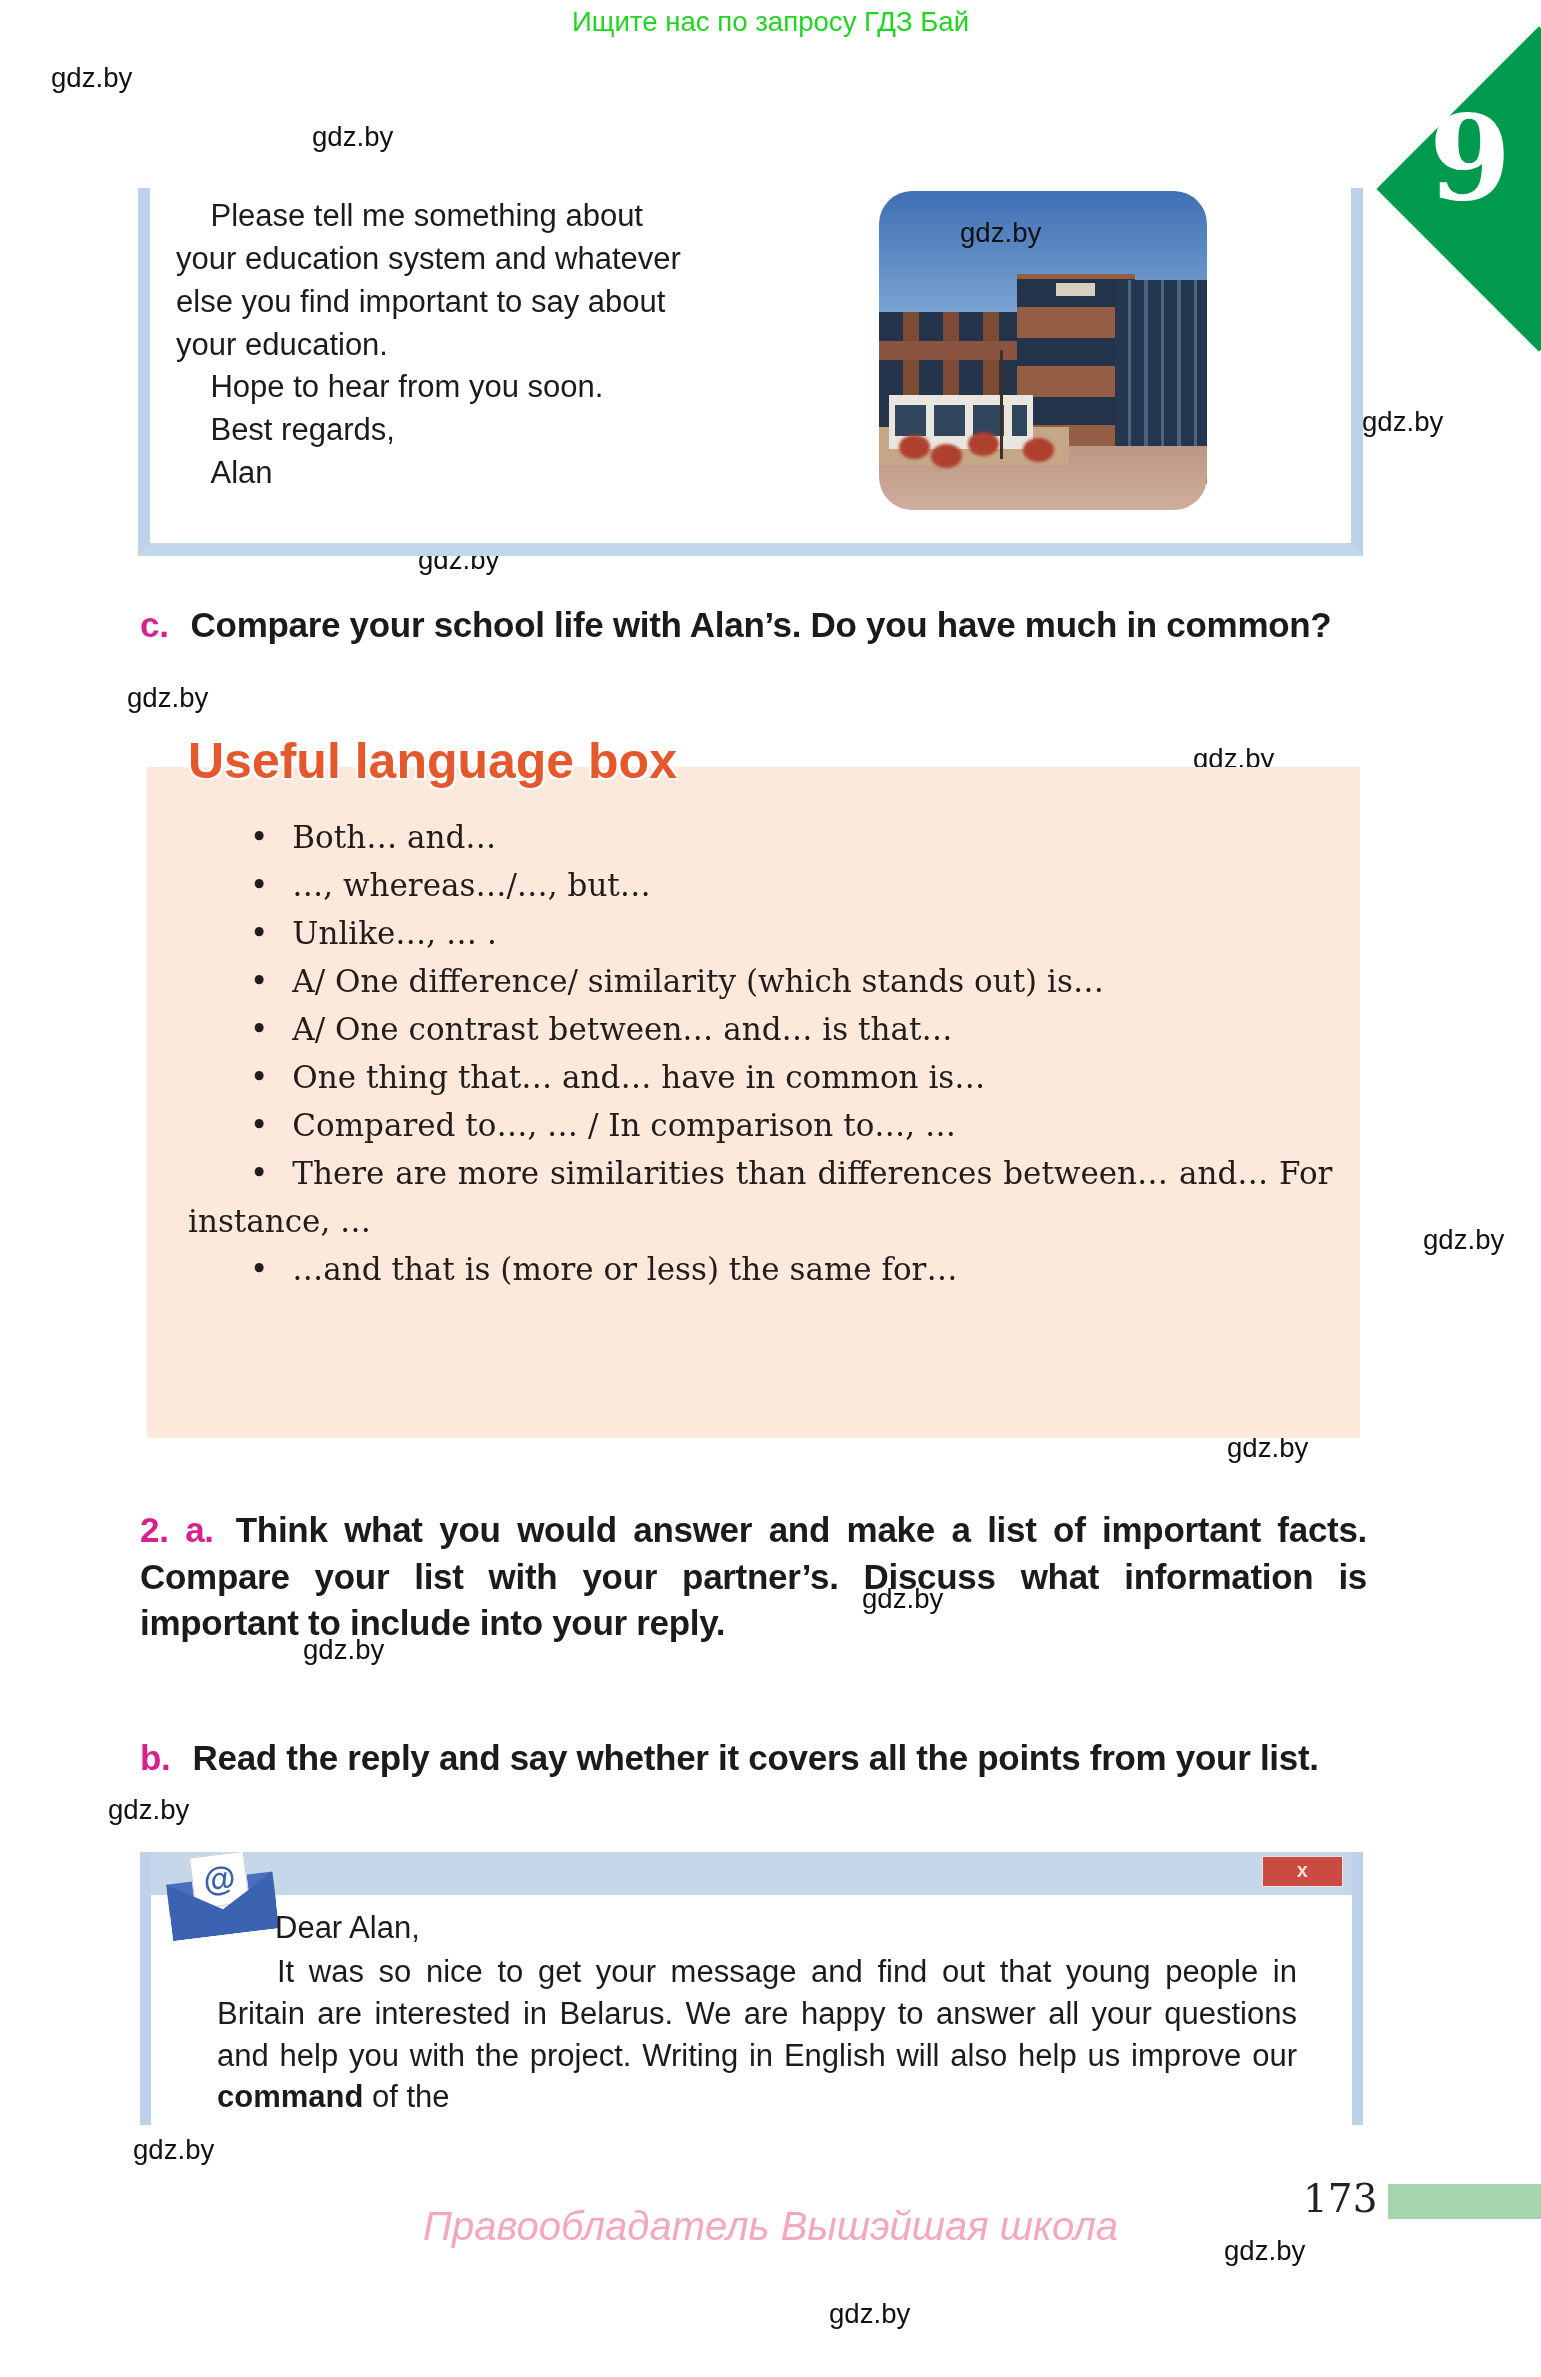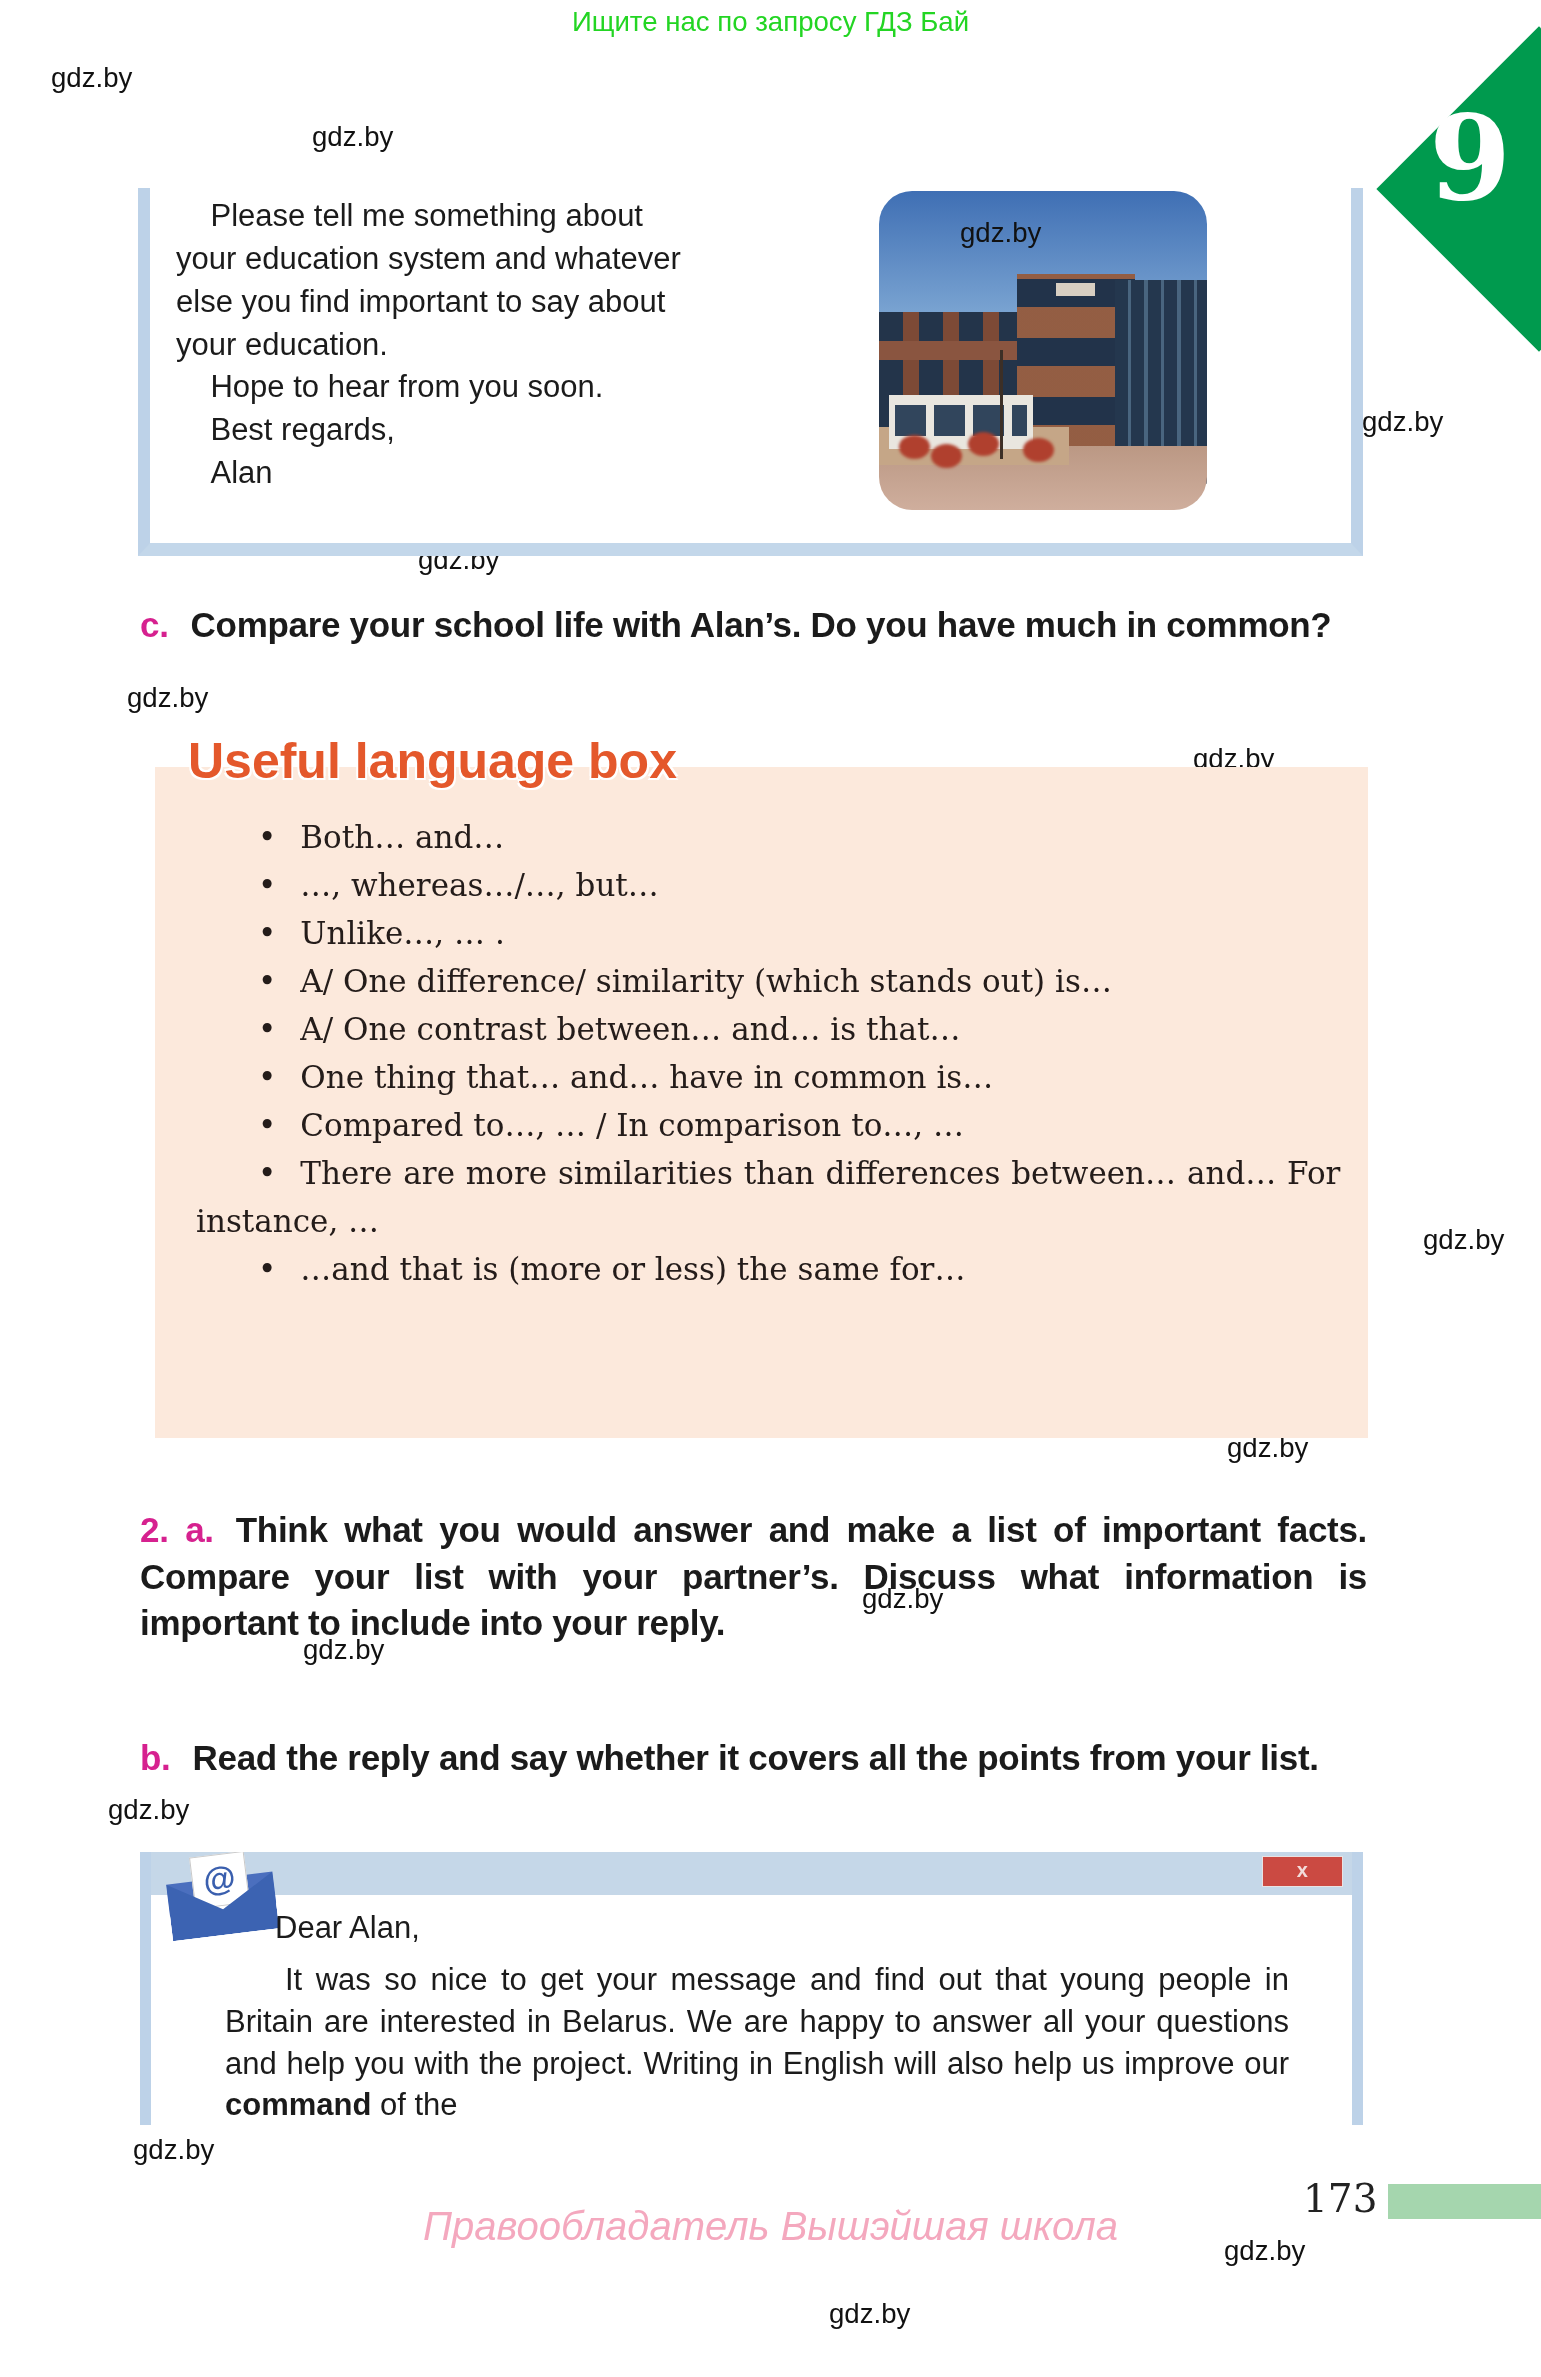--- a/index.html
+++ b/index.html
@@ -37,37 +37,37 @@
       background:linear-gradient(#bb9884,#cfae9d);}
   .photo .soil{position:absolute;left:0;bottom:14%;width:58%;height:12%;background:#c5a687;}
   .photo .shrub{position:absolute;width:31px;height:24px;border-radius:50%;background:#b0402e;filter:blur(1.8px);}
   .photo .trunk{position:absolute;left:37%;bottom:16%;width:2.8px;height:34%;background:#3c2f26;}
   
   .task{position:absolute;font-weight:bold;font-size:35px;line-height:1.33;text-align:justify;
         color:#1b1b1b;letter-spacing:-0.3px;}
   .tlabel{color:#d6218f;margin-right:22px;}
   
   .ubox{position:absolute;left:147px;top:767px;width:1213px;height:671px;background:#fce9dc;box-sizing:border-box;
-        padding-top:46px;margin-left:8px;}
+        padding-top:46px;}
   .ubox-title{position:absolute;left:188px;top:732px;font-size:50px;font-weight:bold;color:#e4582b;
         text-shadow:1.8px 1.8px 0 #fff,-1.8px -1.8px 0 #fff,1.8px -1.8px 0 #fff,-1.8px 1.8px 0 #fff;}
   .uli{font-family:"DejaVu Serif",serif;font-size:31px;line-height:1.55;color:#241c1a;
        padding-left:41px;padding-right:27.6px;text-indent:62px;text-align:justify;}
   .uli::before{content:"\2022";margin-right:24px;}
   
   .email{position:absolute;left:140px;top:1852px;width:1223px;height:273px;background:#fff;
          border-left:11px solid #bdd2e8;border-right:11px solid #bdd2e8;box-sizing:border-box;overflow:hidden;}
   .email-bar{position:absolute;left:0;top:0;right:0;height:43px;background:#c5d7e8;}
   .email-close{position:absolute;right:9.2px;top:3.7px;width:79px;height:29px;background:#cb4a42;
          border:1.8px solid #e9e2e2;color:#f3dcda;font-weight:bold;font-size:20px;text-align:center;
          line-height:27.6px;cursor:pointer;}
   .email-body{position:absolute;left:64px;top:55px;width:1084px;font-size:31px;line-height:1.35;
          color:#1b1b1b;}
   .email-greet{padding-left:60px;}
-  .email-par{margin:10px;text-indent:60px;text-align:justify;}
+  .email-par{margin:2px;text-indent:60px;text-align:justify;}
   
   .env{position:absolute;left:16.5px;top:1.8px;width:107px;height:85px;transform:rotate(-7deg);}
   .env .flap-l{position:absolute;left:0;top:24px;width:0;height:0;
        border-top:31px solid #4b6fbe;border-right:53px solid transparent;}
   .env .flap-r{position:absolute;right:0;top:24px;width:0;height:0;
        border-top:31px solid #4b6fbe;border-left:53px solid transparent;}
   .env .note{position:absolute;left:26px;top:0;width:53px;height:50px;background:#fff;
        border:0.9px solid #c9c9c9;text-align:center;font-size:33px;font-weight:bold;color:#3a5fae;line-height:48px;}
   .env .body{position:absolute;left:0;top:24px;width:107px;height:57px;background:#3c63b2;
        clip-path:polygon(0 0,50% 55%,100% 0,100% 100%,0 100%);}

